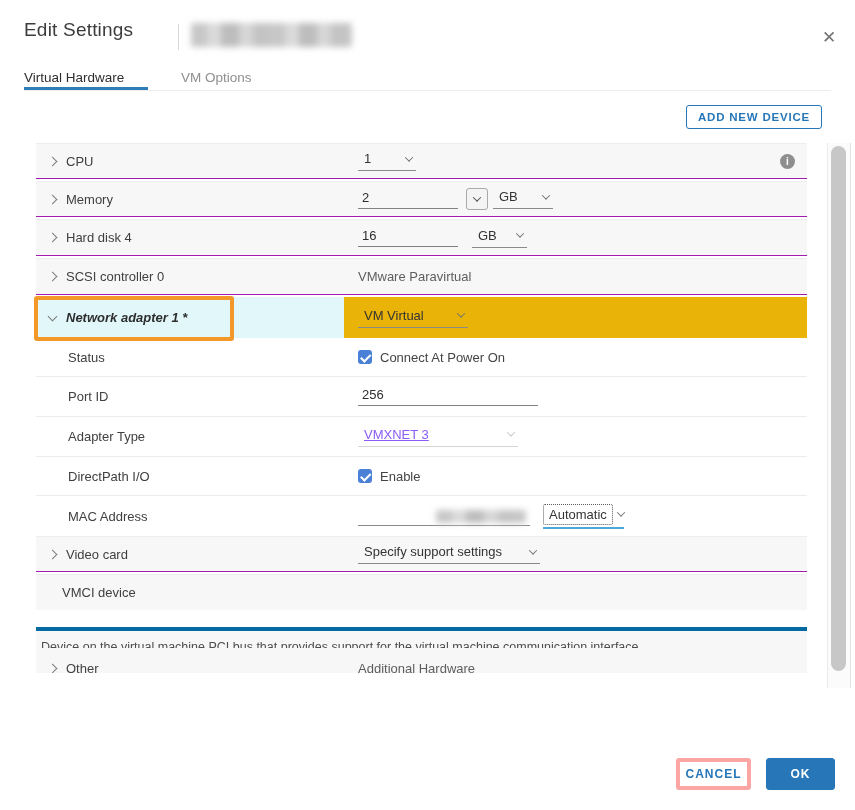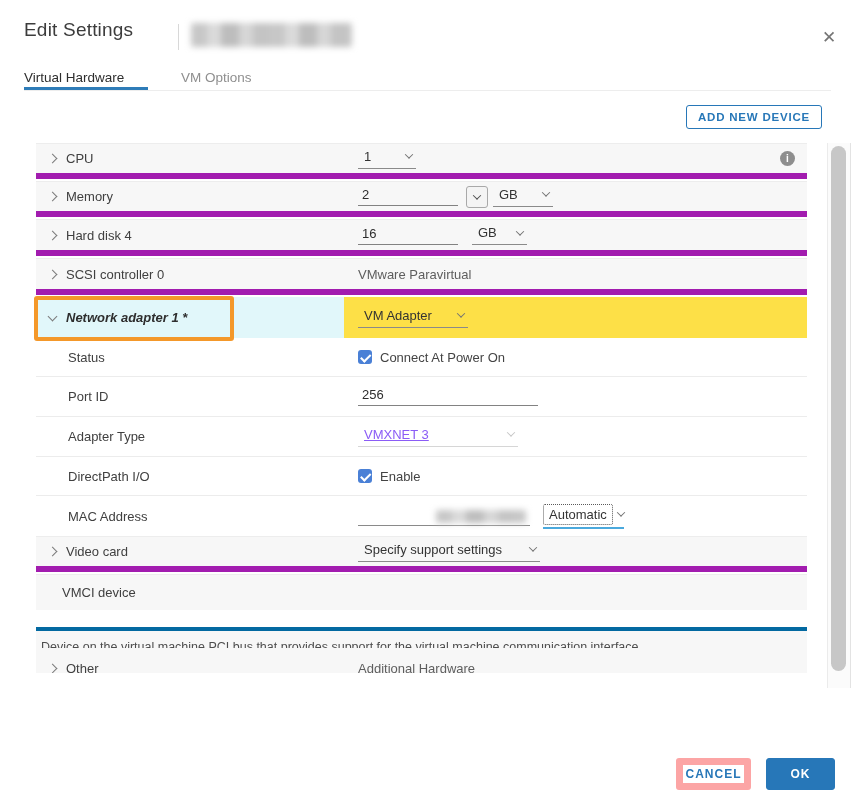--- a/index.html
+++ b/index.html
@@ -24,24 +24,24 @@
   .tab-baseline { left:24px; top:90px; width:807px; height:1px; background:#ededed; }
 
   
   .add-device { left:686px; top:105px; width:136px; height:24px; border:1px solid #2777b8; border-radius:3px;
     color:#2777b8; font-size:11.5px; font-weight:700; letter-spacing:.8px;
     display:flex; align-items:center; justify-content:center; background:#fff; cursor:pointer; }
 
   
   .hw-list { left:36px; top:143px; width:771px; height:530px; overflow:hidden; }
   .row { position:absolute; left:0; width:771px; display:flex; align-items:center; }
-  .row-gray { background:#f7f7f7; border-top:1px solid #ededed; border-bottom:6px solid #a21caf; }
+  .row-gray { background:#f7f7f7; border-top:1px solid #ededed; border-bottom:1px solid #a21caf; }
   .row-white { background:#ffffff; }
   .row-sep { border-top:1px solid #ececec; }
-  .row-selected { background:#fde047; }
+  .row-selected { background:#eab308; }
   .cyan-flag { position:absolute; left:0; top:0; width:308px; height:100%; background:#e1f7fa; }
 
   .expander { position:absolute; left:13px; display:inline-block; width:7px; height:7px;
     border-right:1.6px solid #7b7b7b; border-bottom:1.6px solid #7b7b7b; cursor:pointer; }
   .exp-right { transform:rotate(-45deg); }
   .exp-down  { transform:rotate(45deg); margin-top:-2px; }
 
   .lbl { position:absolute; left:30px; font-size:13px; color:#404040; }
   .sub-lbl { left:32px; }
   .net-lbl { font-style:italic; font-weight:700; color:#2e2e2e; z-index:2; }
@@ -82,21 +82,21 @@
     border-radius:3px; z-index:6; pointer-events:none; }
 
   
   .scroll-track { left:827px; top:143px; width:24px; height:545px; background:#fbfbfb;
     border-left:1px solid #ebebeb; border-right:1px solid #e3e3e3; }
   .scroll-thumb { left:831px; top:146px; width:15px; height:525px; background:#c7c7c7; border-radius:8px; cursor:grab; }
 
   
   .btn { top:758px; height:32px; border-radius:3px; font-size:12px; font-weight:700; letter-spacing:1px;
     display:flex; align-items:center; justify-content:center; cursor:pointer; }
-  .btn-cancel { left:676px; width:75px; background:#fff; border:7px solid #fca5a5; color:#2777b8; }
+  .btn-cancel { left:676px; width:75px; background:#fff; border:4px solid #fca5a5; color:#2777b8; }
   .btn-ok { left:766px; width:69px; background:#2777b8; border:1px solid #2777b8; color:#fff; }
 </style>
 </head>
 <body>
 
 <div class="abs dialog-title">Edit Settings</div>
 <div class="abs title-divider"></div>
 <div class="abs vm-name blur-redact"></div>
 <div class="abs close-btn">✕</div>
 
@@ -155,21 +155,21 @@
       <span class="static-val">VMware Paravirtual</span>
     </div>
   </div>
 
   <div class="row row-selected" style="top:154px;height:41px;">
     <div class="cyan-flag"></div>
     <span class="expander exp-down" style="z-index:2;"></span>
     <span class="lbl net-lbl">Network adapter 1 *</span>
     <div class="val-area">
       <div class="u-select" style="width:110px;">
-        <span>VM Adapter</span>
+        <span>VM Virtual</span>
         <span class="dd-chev"></span>
       </div>
     </div>
   </div>
 
   <div class="row row-white" style="top:195px;height:38px;">
     <span class="lbl sub-lbl">Status</span>
     <div class="val-area">
       <span class="checkbox"></span>
       <span class="cb-label">Connect At Power On</span>

